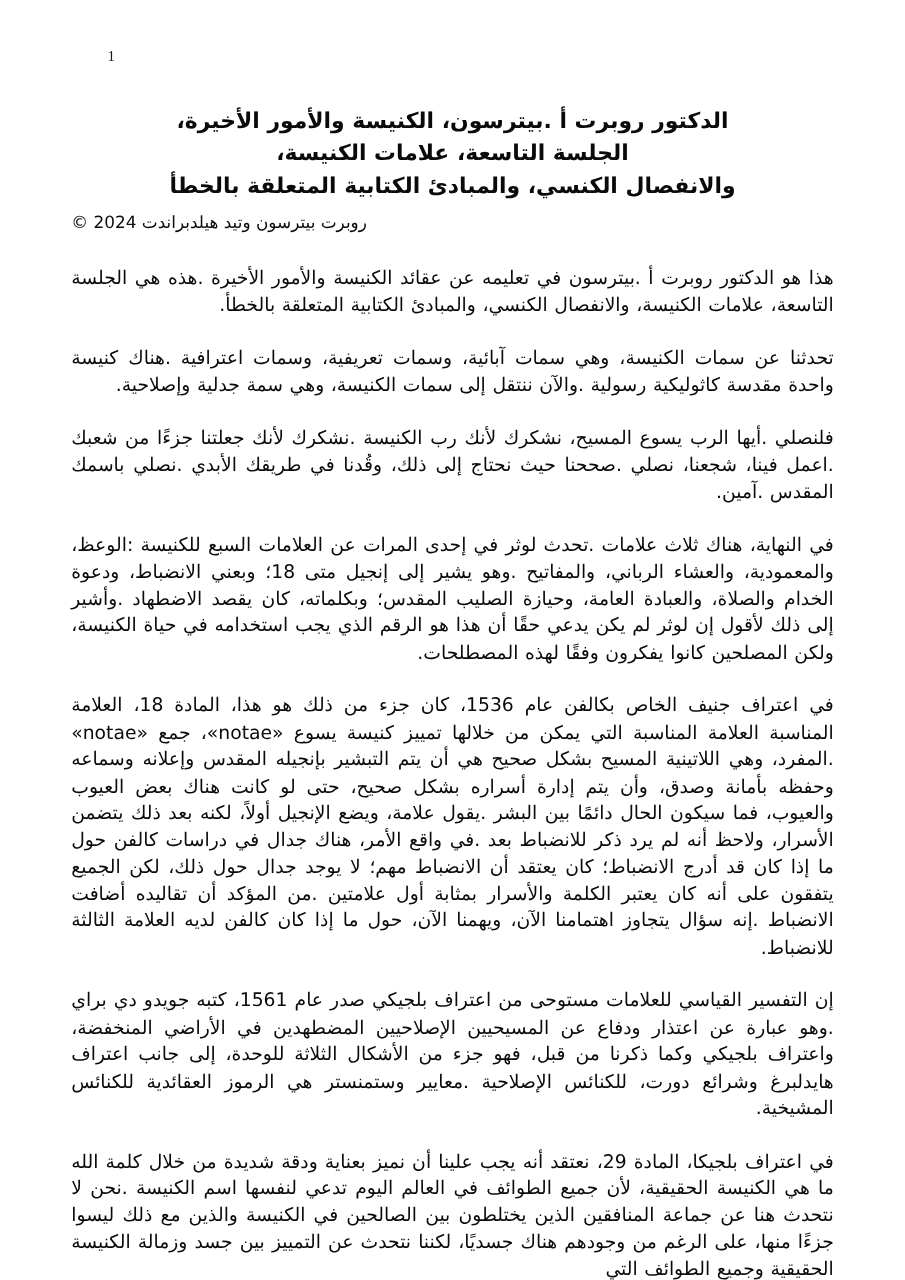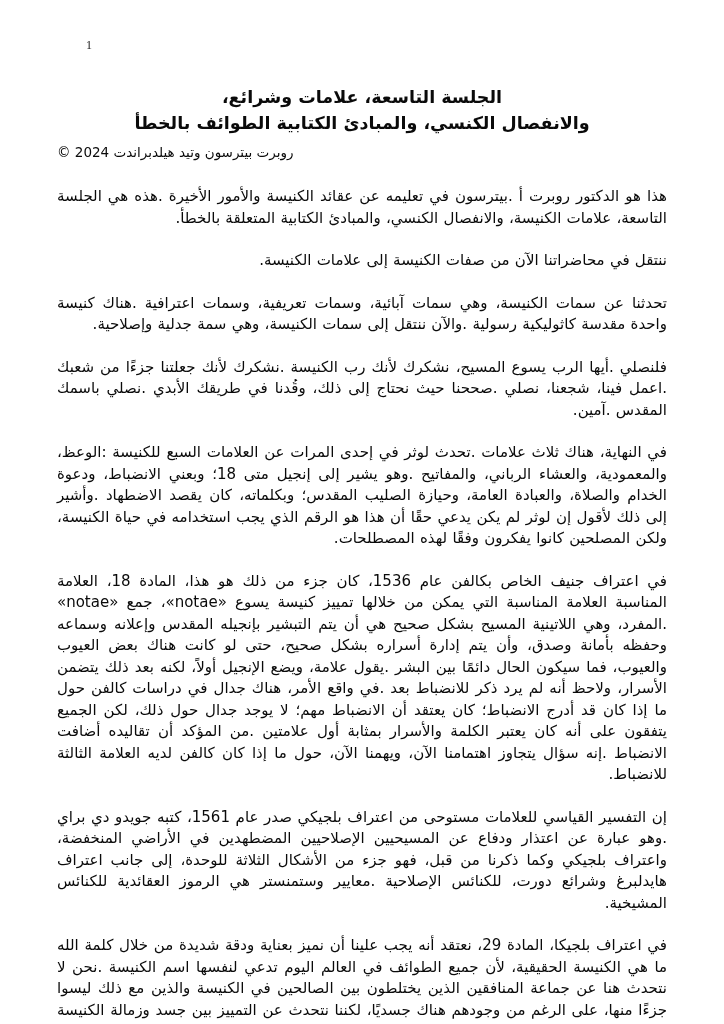--- a/index.html
+++ b/index.html
@@ -63,29 +63,29 @@
 </head>
 <body>
 
 <div class="page">
 
   <div class="page-number">1</div>
 
   <div class="content">
 
     <h1 class="title">
-      <span class="title-line">الجلسة التاسعة، علامات وشرائع،</span>
-      <span class="title-line">والانفصال الكنسي، والمبادئ الكتابية الطوائف بالخطأ</span>
+      <span class="title-line">الدكتور روبرت أ .بيترسون، الكنيسة والأمور الأخيرة،</span>
+      <span class="title-line">الجلسة التاسعة، علامات الكنيسة،</span>
+      <span class="title-line">والانفصال الكنسي، والمبادئ الكتابية المتعلقة بالخطأ</span>
     </h1>
 
     <div class="byline">روبرت بيترسون وتيد هيلدبراندت 2024 ©</div>
 
     <div class="body-text">
       <p>هذا هو الدكتور روبرت أ .بيترسون في تعليمه عن عقائد الكنيسة والأمور الأخيرة .هذه هي الجلسة التاسعة، علامات الكنيسة، والانفصال الكنسي، والمبادئ الكتابية المتعلقة بالخطأ.</p>
-      <p>ننتقل في محاضراتنا الآن من صفات الكنيسة إلى علامات الكنيسة.</p>
       <p>تحدثنا عن سمات الكنيسة، وهي سمات آبائية، وسمات تعريفية، وسمات اعترافية .هناك كنيسة واحدة مقدسة كاثوليكية رسولية .والآن ننتقل إلى سمات الكنيسة، وهي سمة جدلية وإصلاحية.</p>
       <p>فلنصلي .أيها الرب يسوع المسيح، نشكرك لأنك رب الكنيسة .نشكرك لأنك جعلتنا جزءًا من شعبك .اعمل فينا، شجعنا، نصلي .صححنا حيث نحتاج إلى ذلك، وقُدنا في طريقك الأبدي .نصلي باسمك المقدس .آمين.</p>
       <p>في النهاية، هناك ثلاث علامات .تحدث لوثر في إحدى المرات عن العلامات السبع للكنيسة :الوعظ، والمعمودية، والعشاء الرباني، والمفاتيح .وهو يشير إلى إنجيل متى 18؛ وبعني الانضباط، ودعوة الخدام والصلاة، والعبادة العامة، وحيازة الصليب المقدس؛ وبكلماته، كان يقصد الاضطهاد .وأشير إلى ذلك لأقول إن لوثر لم يكن يدعي حقًا أن هذا هو الرقم الذي يجب استخدامه في حياة الكنيسة، ولكن المصلحين كانوا يفكرون وفقًا لهذه المصطلحات.</p>
       <p>في اعتراف جنيف الخاص بكالفن عام 1536، كان جزء من ذلك هو هذا، المادة 18، العلامة المناسبة العلامة المناسبة التي يمكن من خلالها تمييز كنيسة يسوع «notae»، جمع «notae» .المفرد، وهي اللاتينية المسيح بشكل صحيح هي أن يتم التبشير بإنجيله المقدس وإعلانه وسماعه وحفظه بأمانة وصدق، وأن يتم إدارة أسراره بشكل صحيح، حتى لو كانت هناك بعض العيوب والعيوب، فما سيكون الحال دائمًا بين البشر .يقول علامة، ويضع الإنجيل أولاً، لكنه بعد ذلك يتضمن الأسرار، ولاحظ أنه لم يرد ذكر للانضباط بعد .في واقع الأمر، هناك جدال في دراسات كالفن حول ما إذا كان قد أدرج الانضباط؛ كان يعتقد أن الانضباط مهم؛ لا يوجد جدال حول ذلك، لكن الجميع يتفقون على أنه كان يعتبر الكلمة والأسرار بمثابة أول علامتين .من المؤكد أن تقاليده أضافت الانضباط .إنه سؤال يتجاوز اهتمامنا الآن، ويهمنا الآن، حول ما إذا كان كالفن لديه العلامة الثالثة للانضباط.</p>
       <p>إن التفسير القياسي للعلامات مستوحى من اعتراف بلجيكي صدر عام 1561، كتبه جويدو دي براي .وهو عبارة عن اعتذار ودفاع عن المسيحيين الإصلاحيين المضطهدين في الأراضي المنخفضة، واعتراف بلجيكي وكما ذكرنا من قبل، فهو جزء من الأشكال الثلاثة للوحدة، إلى جانب اعتراف هايدلبرغ وشرائع دورت، للكنائس الإصلاحية .معايير وستمنستر هي الرموز العقائدية للكنائس المشيخية.</p>
       <p>في اعتراف بلجيكا، المادة 29، نعتقد أنه يجب علينا أن نميز بعناية ودقة شديدة من خلال كلمة الله ما هي الكنيسة الحقيقية، لأن جميع الطوائف في العالم اليوم تدعي لنفسها اسم الكنيسة .نحن لا نتحدث هنا عن جماعة المنافقين الذين يختلطون بين الصالحين في الكنيسة والذين مع ذلك ليسوا جزءًا منها، على الرغم من وجودهم هناك جسديًا، لكننا نتحدث عن التمييز بين جسد وزمالة الكنيسة الحقيقية وجميع الطوائف التي</p>
     </div>
 
   </div>
 </div>

